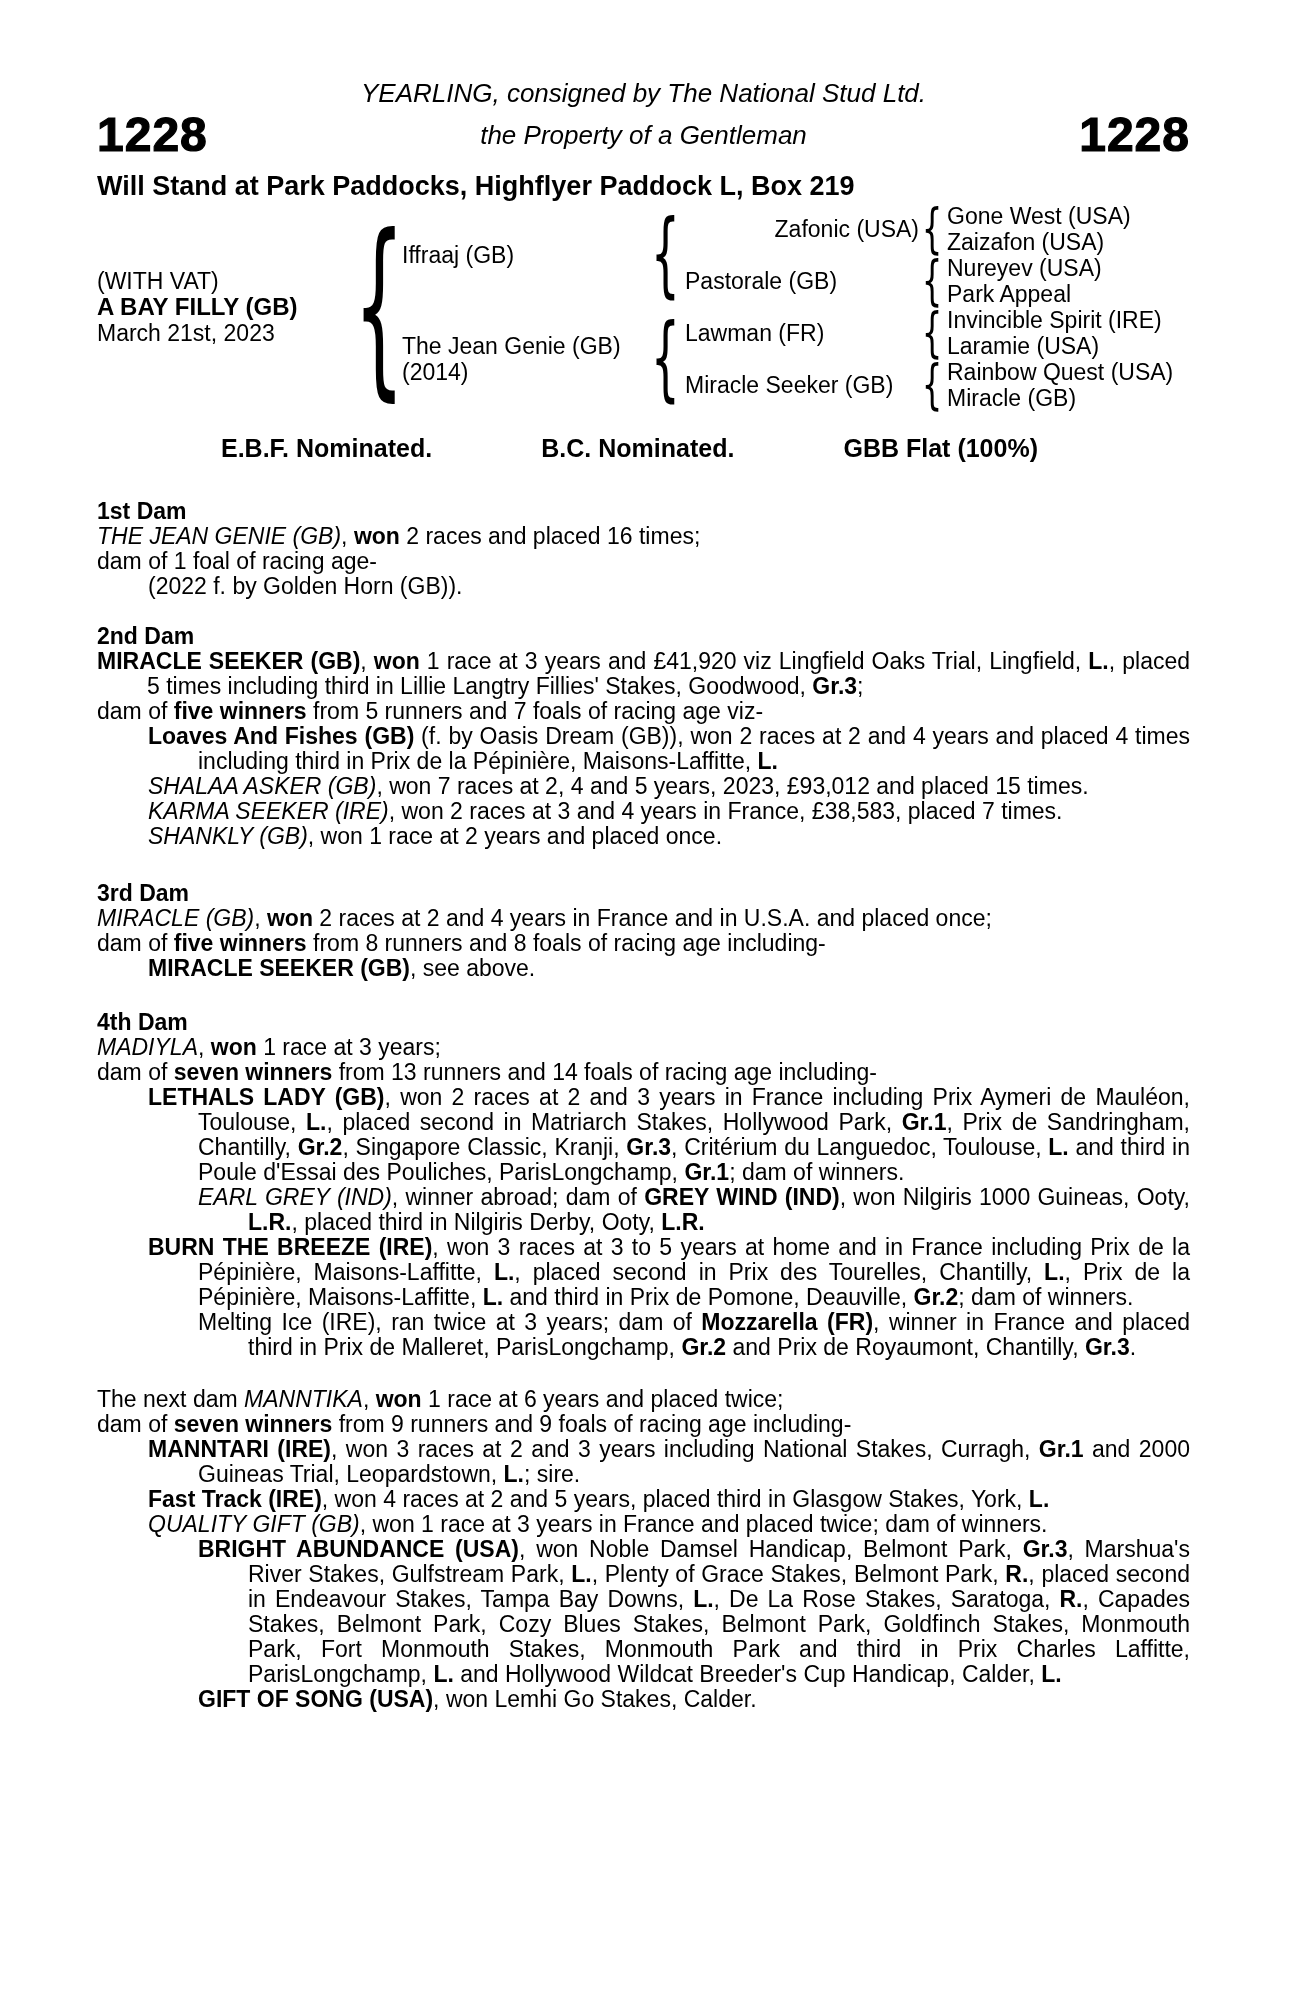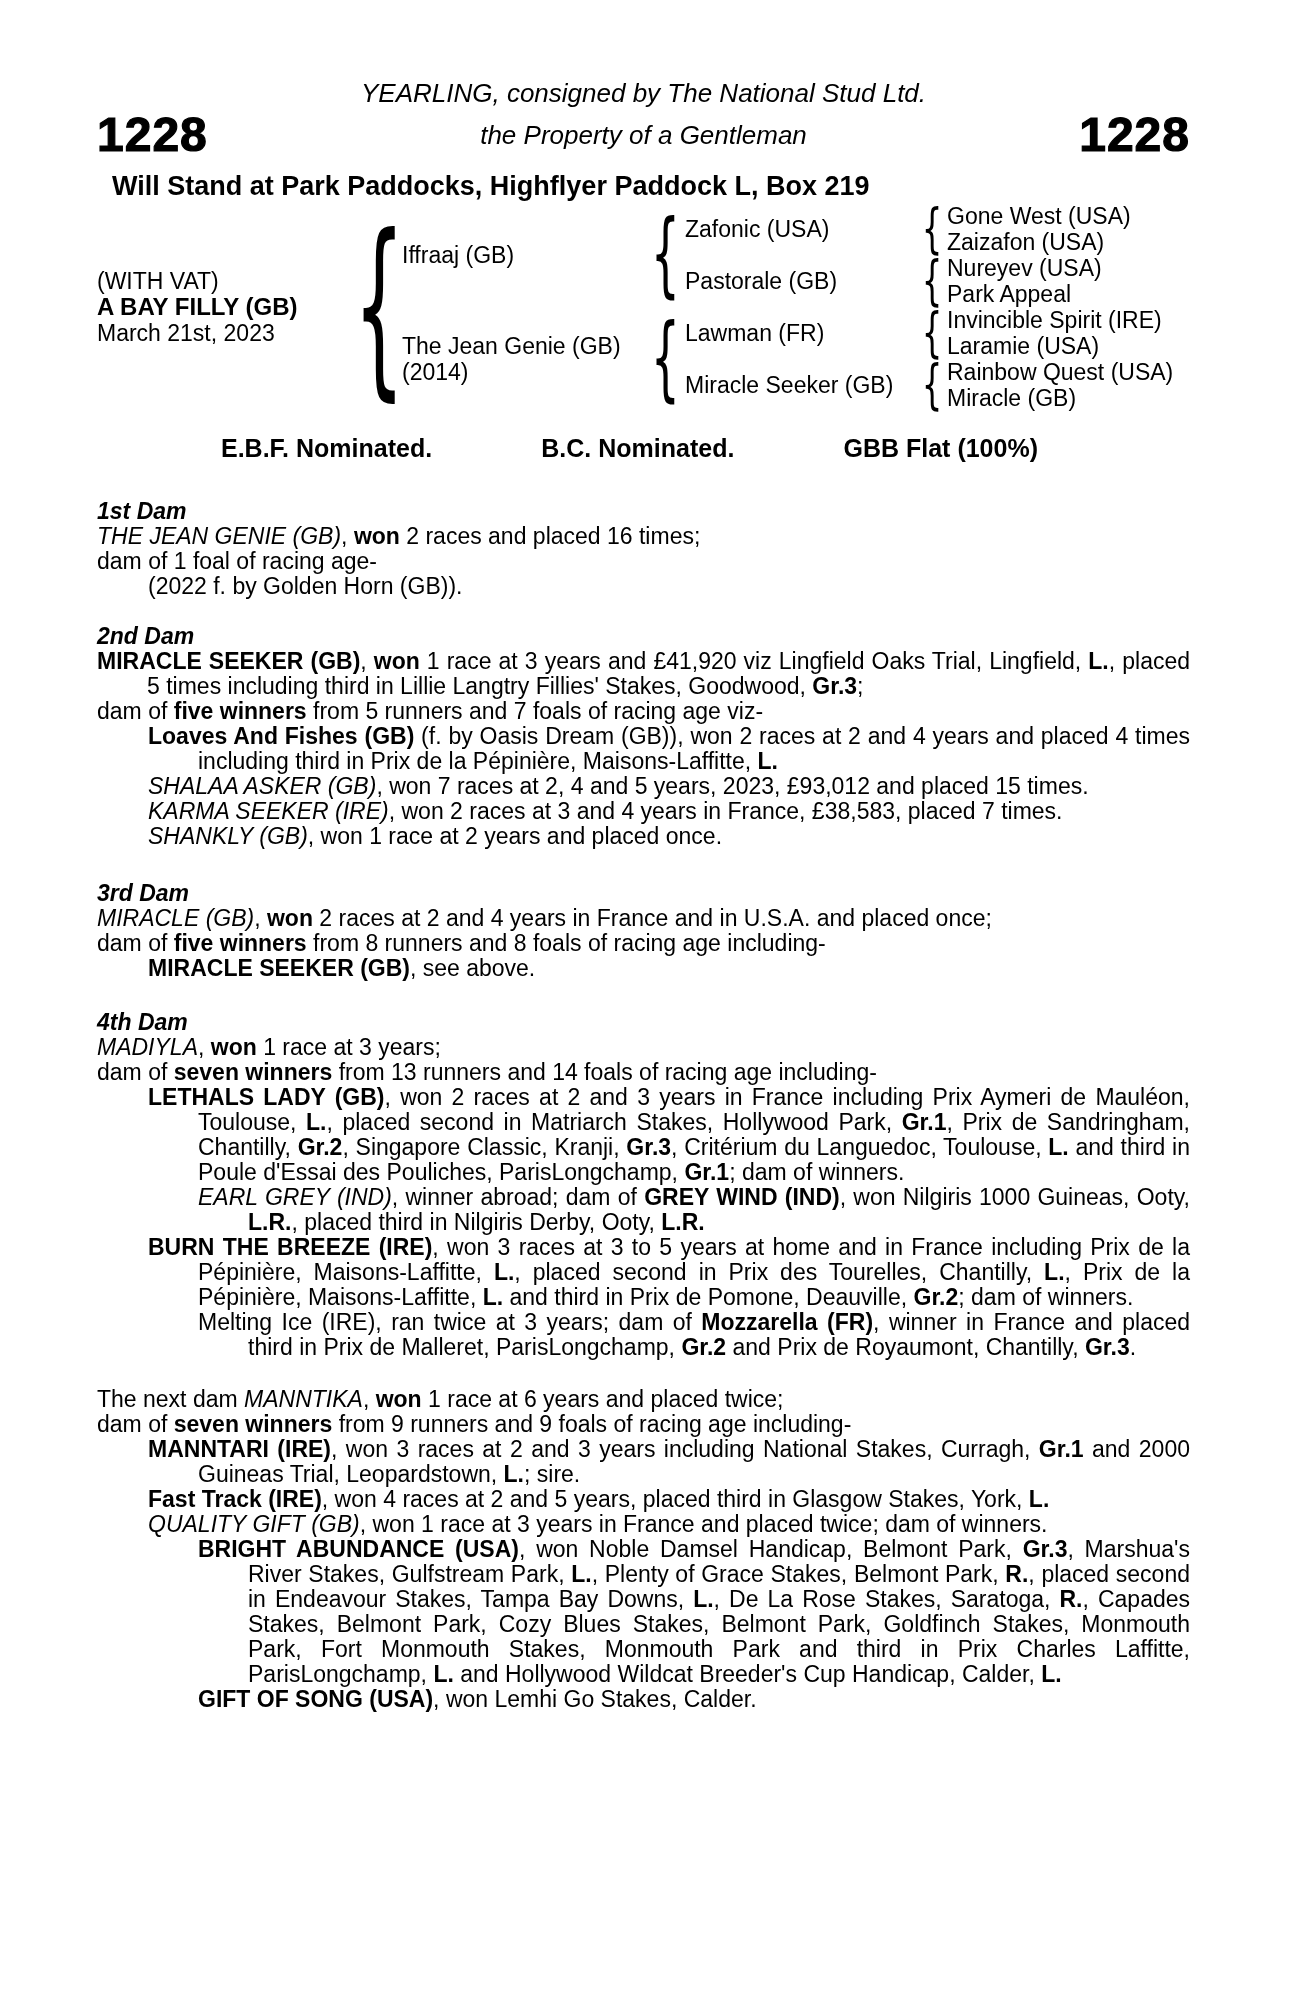--- a/index.html
+++ b/index.html
@@ -8,36 +8,36 @@
     width:1315px; height:2000px; overflow:hidden;
     padding:78px 125px 0 97px;
     font-family:"Liberation Sans", sans-serif;
     color:#000;
   }
   
   .consign { text-align:center; font-style:italic; font-size:26px; line-height:30px; }
   .lot-row { display:flex; align-items:center; margin-top:2px; height:50px; }
   .lot { font-size:48px; font-weight:bold; letter-spacing:1px; -webkit-text-stroke:1.2px #000; line-height:46px; }
   .prop { flex:1; text-align:center; font-style:italic; font-size:26px; }
-  .stand { margin-top:12px; font-weight:bold; font-size:27px; line-height:28px;margin-left:15px; }
+  .stand { margin-top:12px; font-weight:bold; font-size:27px; line-height:28px; }
 
   
   .ped {
     margin-top:3px;
     display:grid;
     grid-template-columns:265px 35px 253px 31px 238px 26px 245px;
     grid-template-rows:repeat(8,26px);
     font-size:23px;
   }
   .ped .cell { display:flex; flex-direction:column; justify-content:center; line-height:26px; }
   .ped-name { grid-column:1; grid-row:1/9; }
   .ped-name .subj { font-weight:bold; font-size:24px; }
   .g1a { grid-column:3; grid-row:1/5; padding-left:5px; }
   .g1b { grid-column:3; grid-row:5/9; padding-left:5px; }
-  .g2a { grid-column:5; grid-row:1/3; padding-left:4px; }
+  .g2a { grid-column:5; grid-row:1/3; padding-left:4px;text-align:right; }
   .g2b { grid-column:5; grid-row:3/5; padding-left:4px; }
   .g2c { grid-column:5; grid-row:5/7; padding-left:4px; }
   .g2d { grid-column:5; grid-row:7/9; padding-left:4px; }
   .g3 { grid-column:7; padding-left:2px; }
   .rr1{grid-row:1}.rr2{grid-row:2}.rr3{grid-row:3}.rr4{grid-row:4}
   .rr5{grid-row:5}.rr6{grid-row:6}.rr7{grid-row:7}.rr8{grid-row:8}
   .brace { display:flex; align-items:center; justify-content:center; overflow:visible; }
   .brace span { font-family:"DejaVu Sans", sans-serif; font-weight:normal; line-height:1; display:block; }
   .brL { grid-column:2; grid-row:1/9; }
   .brL span { font-size:192px; transform:scaleX(.42); }
@@ -49,21 +49,21 @@
   .brS span { font-size:54px; transform:scaleX(.6); }
 
   
   .noms { margin-top:24px; display:flex; justify-content:space-between;
           padding-left:124px; padding-right:152px;
           font-weight:bold; font-size:25px; line-height:26px;text-align:right; }
 
   
   section { font-size:23px; line-height:25px; }
   .s1{margin-top:38px}.s2{margin-top:25px}.s3{margin-top:32px}.s4{margin-top:29px}.s5{margin-top:27px}
-  .dam-head { font-size:23px; font-weight:bold; line-height:25px;font-style:italic; }
+  .dam-head { font-size:23px; font-weight:bold; line-height:25px; }
   section p { text-align:justify; hyphens:none; }
   .p0 { padding-left:50px;  text-indent:-50px; }
   .p1 { padding-left:101px; text-indent:-50px; }
   .p2 { padding-left:151px; text-indent:-50px; }
   .b { font-weight:bold; }
   .i { font-style:italic; }
 </style>
 </head>
 <body>
 

